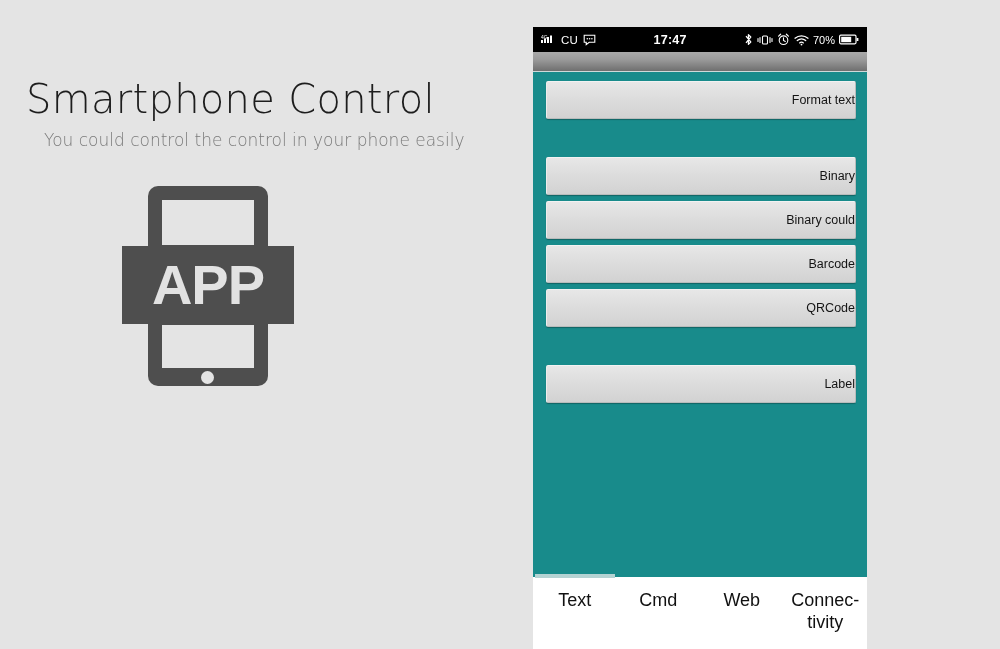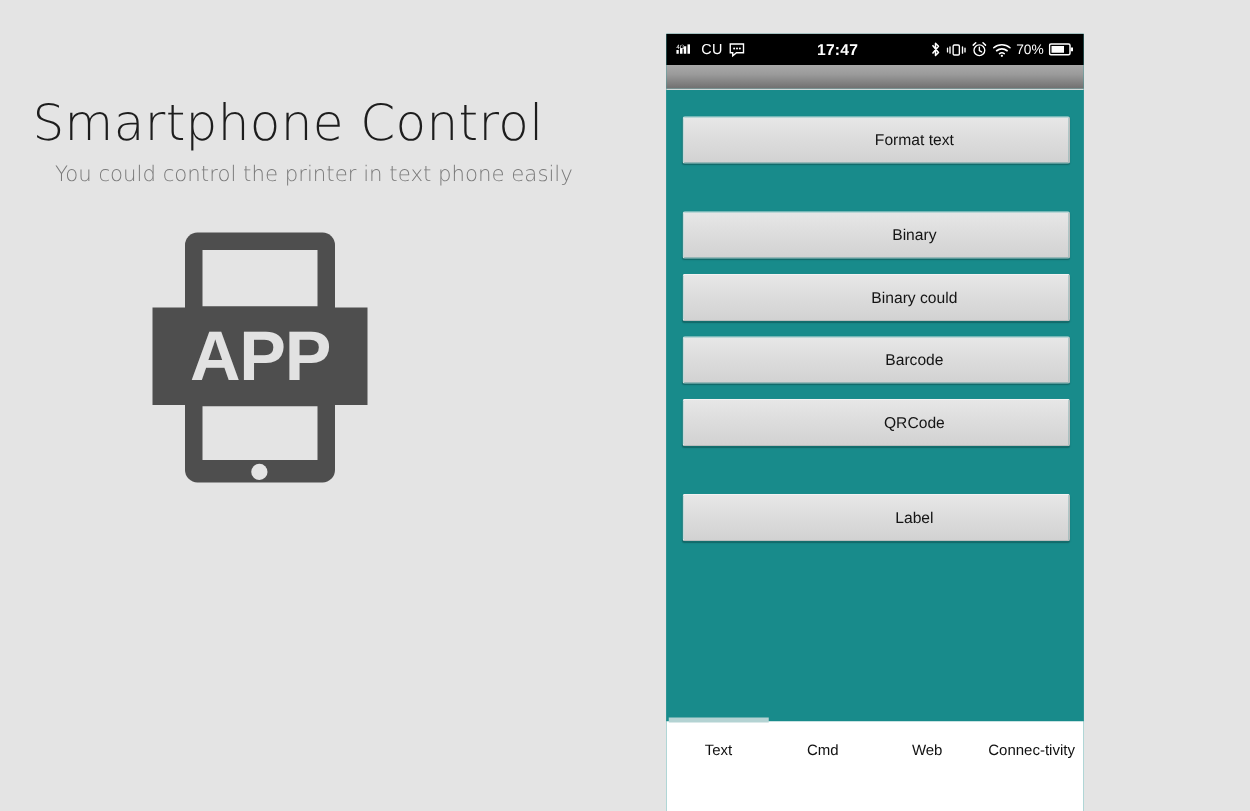--- a/index.html
+++ b/index.html
@@ -175,33 +175,33 @@
     position: relative;
     height: 505px;
     background: #188b8b;
     padding: 9px 11px 0 13px;
     box-sizing: border-box;
   }
   .btn {
     display: block;
     width: 100%;
     height: 38px;
-    margin: 12px 0 6px 0;
+    margin: 0 0 6px 0;
     padding: 0;
     box-sizing: border-box;
     background: linear-gradient(to bottom, #e7e7e7 0%, #dddddd 45%, #d2d2d2 100%);
     border: 1px solid #b9bcbc;
     border-top-color: #f2f2f2;
     border-left-color: #eceded;
     border-radius: 2px;
     box-shadow: 0 1px 1px rgba(0,0,0,0.28);
     color: #141414;
     font-size: 12.5px;
     font-family: "Liberation Sans", sans-serif;
-    text-align: center;
+    text-align: right;
     padding-left: 61px;
     line-height: 36px;
     cursor: pointer;
   }
   .btn.gap-after { margin-bottom: 38px; }
 
   
   #tabbar {
     position: absolute;
     left: 0;
@@ -212,21 +212,21 @@
     box-sizing: border-box;
   }
   #tab-row {
     display: flex;
     height: 100%;
     align-items: flex-start;
   }
   .tab {
     flex: 1 1 0;
     text-align: center;
-    font-size: 12px;
+    font-size: 18px;
     color: #111;
     font-family: "Liberation Sans", sans-serif;
     padding-top: 12px;
     line-height: 22px;
     cursor: pointer;
     position: relative;
     word-break: break-word;
   }
   .tab.active::before {
     content: "";
@@ -237,21 +237,21 @@
     height: 4px;
     background: #b4d3d3;
   }
   .tab-wrap { display: block; }
 </style>
 </head>
 <body>
 
 <div id="promo">
   <div id="promo-title">Smartphone Control</div>
-  <div id="promo-subtitle">You could control the printer in text phone easily</div>
+  <div id="promo-subtitle">You could control the control in your phone easily</div>
 
   <div id="app-icon">
     <div class="dev-body"></div>
     <div class="dev-screen-top"></div>
     <div class="dev-screen-bottom"></div>
     <div class="dev-band"></div>
     <div class="dev-app-text">APP</div>
     <div class="dev-home"></div>
   </div>
 </div>

